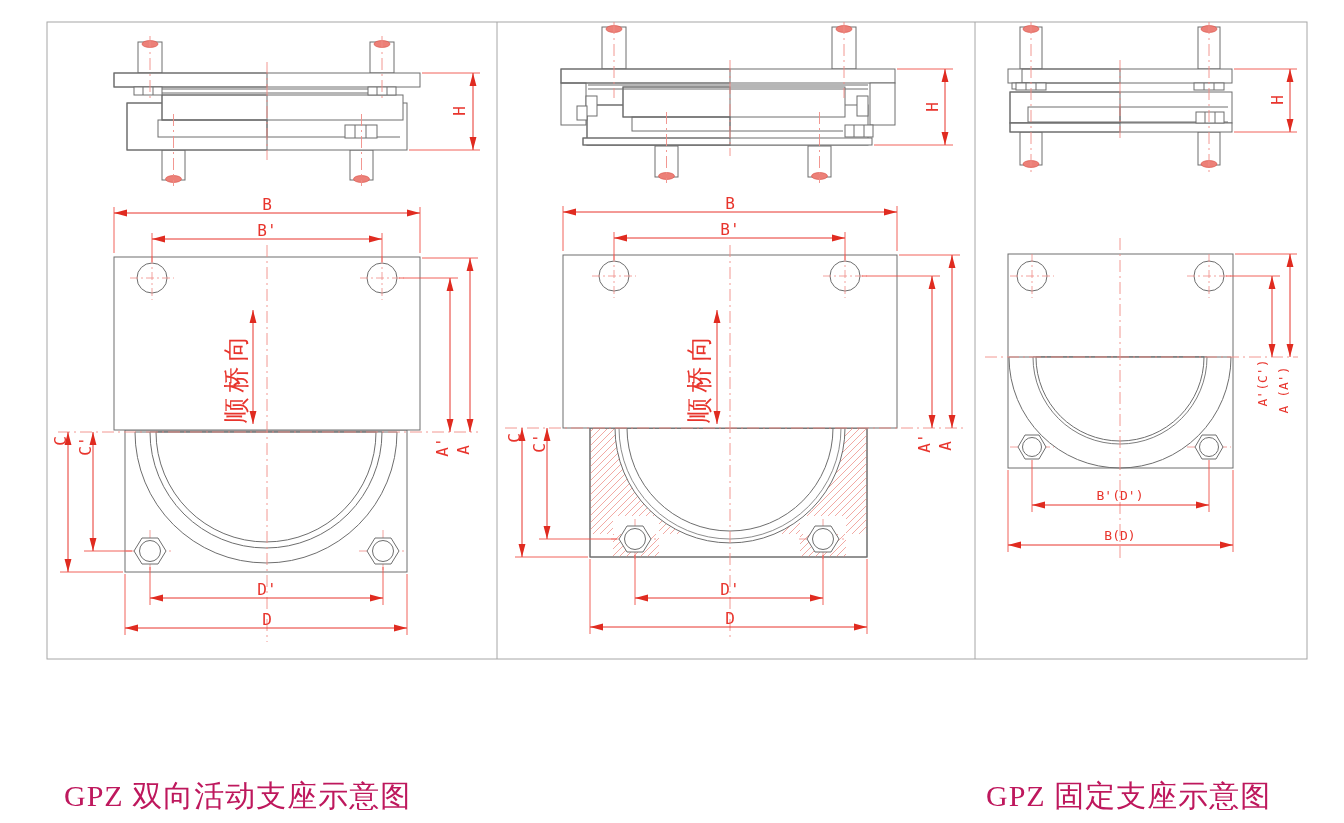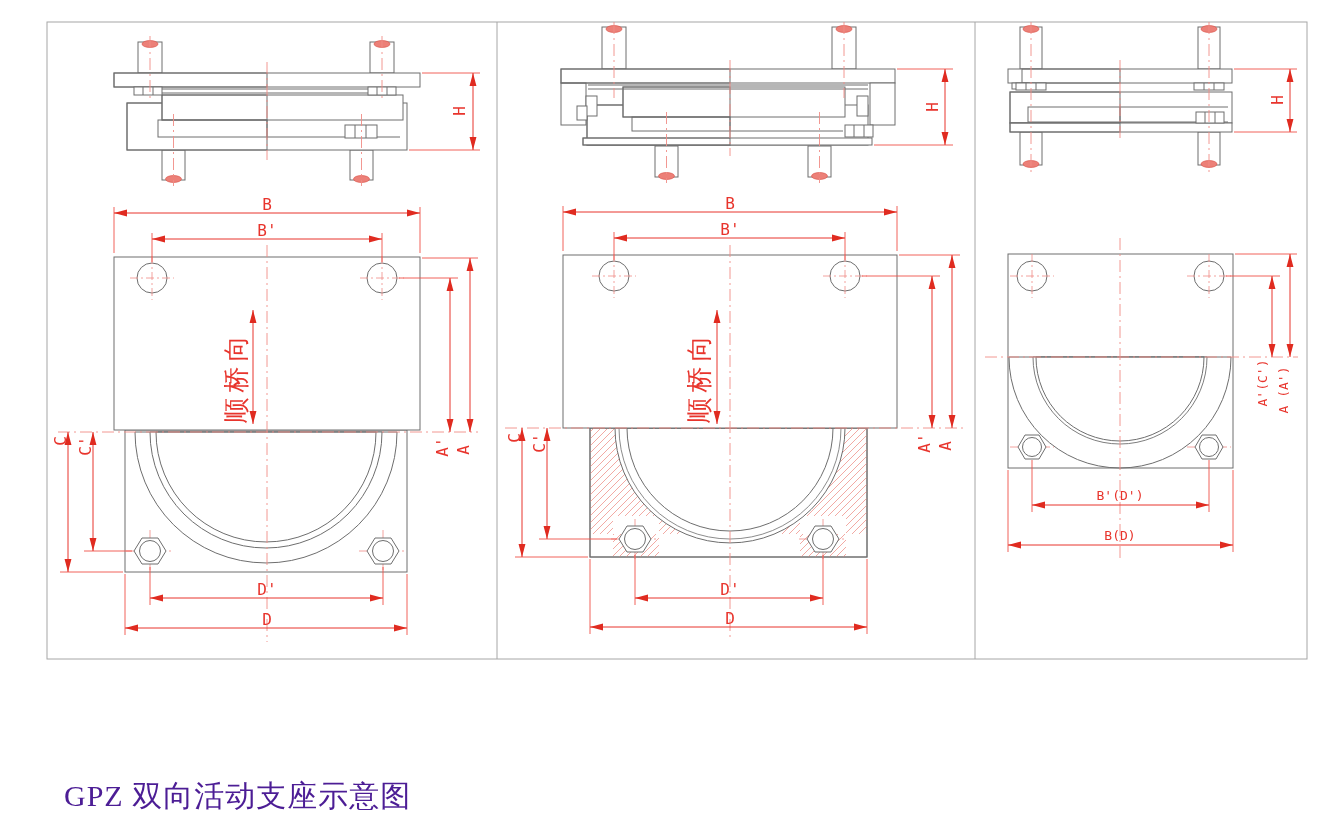--- a/index.html
+++ b/index.html
@@ -9,21 +9,21 @@
   .g{stroke:#6e6e6e;stroke-width:1;fill:none}
   .gw{stroke:#6e6e6e;stroke-width:1;fill:#fff}
   .bd{stroke:#a6a6a6;stroke-width:1;fill:none}
   .r{stroke:#ef5048;stroke-width:0.9;fill:none}
   .dim{stroke:#e8342c;stroke-width:1;fill:none}
   .cl{stroke:#f08c86;stroke-width:0.9;fill:none;stroke-dasharray:12 4 2 4}
   .cl2{stroke:#f08c86;stroke-width:0.8;fill:none;stroke-dasharray:8 3 2 3}
   text.d{fill:#e8342c;font:16px "DejaVu Sans Mono",monospace;text-anchor:middle;dominant-baseline:middle}
   text.d3{fill:#e8342c;font:13px "DejaVu Sans Mono",monospace;text-anchor:middle;dominant-baseline:middle}
   text.dir{fill:#e8342c;font:26px "DejaVu Sans",sans-serif;letter-spacing:5px;text-anchor:middle;dominant-baseline:middle}
-  .caption{position:absolute;top:776px;color:#4c1d95;font:30px "Liberation Serif","DejaVu Serif",serif;letter-spacing:1px;white-space:nowrap}
+  .caption{position:absolute;top:776px;color:#be185d;font:30px "Liberation Serif","DejaVu Serif",serif;letter-spacing:1px;white-space:nowrap}
 </style>
 </head>
 <body>
 
 <div id="stage">
 
 <svg width="1344" height="823" viewBox="0 0 1344 823">
   <defs>
     <marker id="ar" viewBox="0 0 12 8" refX="12" refY="4" markerWidth="13" markerHeight="9" orient="auto-start-reverse" markerUnits="userSpaceOnUse">
       <path d="M12,4 L0,0.8 L0,7.2 Z" fill="#e02b20"></path>
@@ -306,14 +306,15 @@
     <line class="dim" x1="1032" y1="505" x2="1209" y2="505" marker-start="url(#ar)" marker-end="url(#ar)"></line>
     <text class="d3" x="1120" y="496">B'(D')</text>
     <line class="r" x1="1008" y1="470" x2="1008" y2="552"></line>
         <line class="r" x1="1233" y1="470" x2="1233" y2="552"></line>
     <line class="dim" x1="1008" y1="545" x2="1233" y2="545" marker-start="url(#ar)" marker-end="url(#ar)"></line>
     <text class="d3" x="1120" y="536">B(D)</text>
   </g>
 </svg>
 
 <div class="caption" style="left:64px">GPZ 双向活动支座示意图</div>
+<div class="caption" style="left:986px">GPZ 固定支座示意图</div>
 
 </div>
 
 </body></html>

